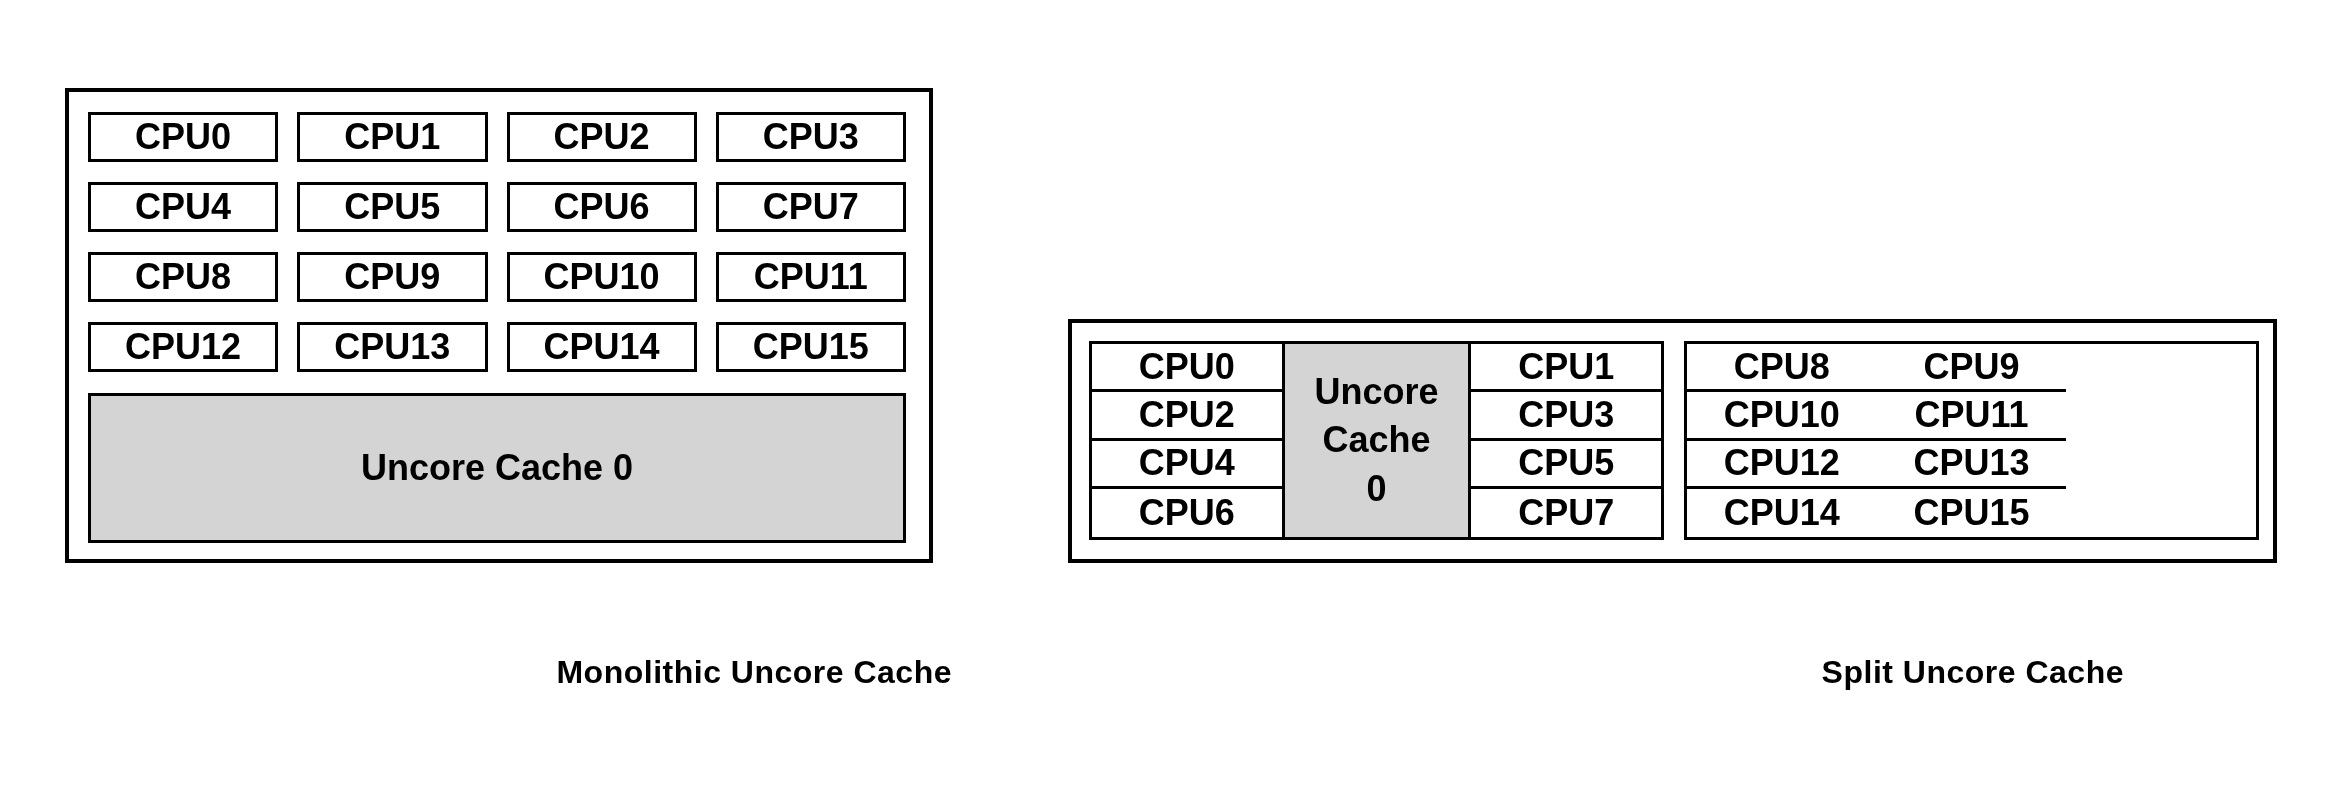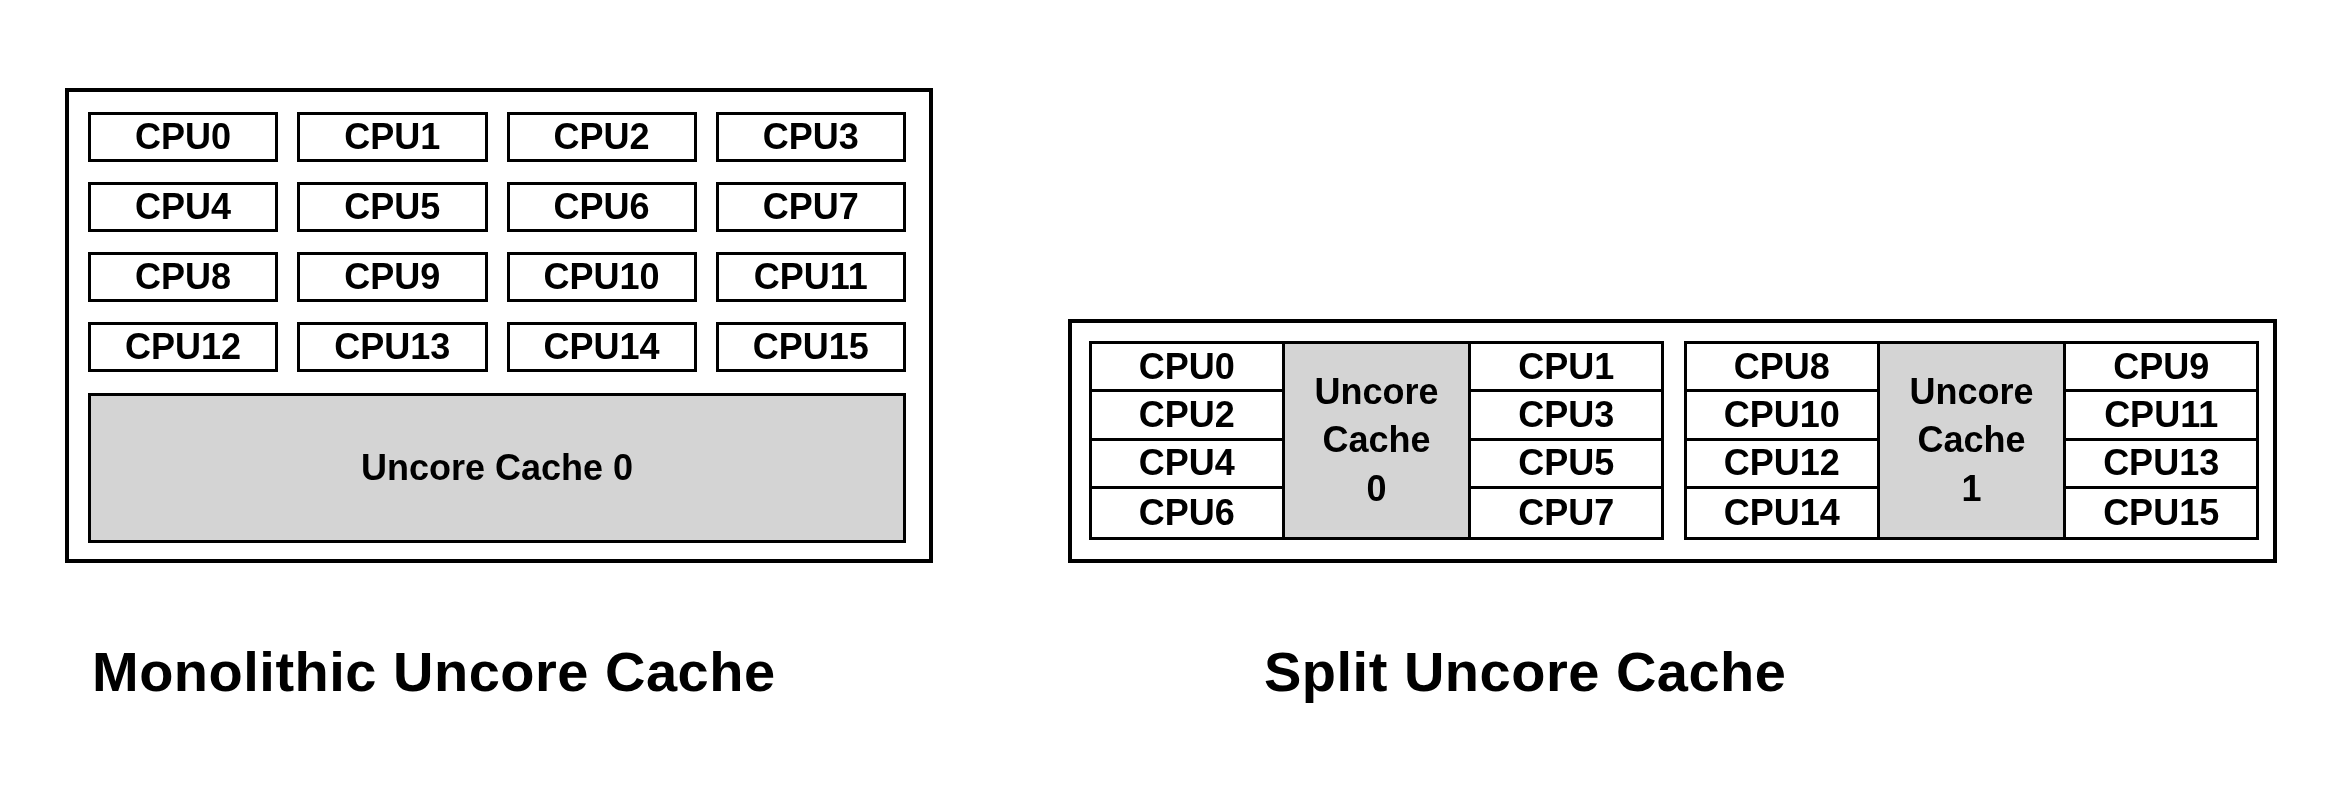--- a/index.html
+++ b/index.html
@@ -116,22 +116,22 @@
   }
   .split-cache-text {
     inline-size: min-content; 
   }
 
   
   .caption {
     position: absolute;
     top: 646px;
     width: 860px;
-    text-align: left;
-    font-size: 56px;
+    text-align: right;
+    font-size: 32px;
     line-height: 52px;
     letter-spacing: 0.5px;
     white-space: nowrap;
   }
   .caption.mono  { left: 92px;  }
   .caption.split { left: 1264px; }
 </style>
 </head>
 <body>
 
@@ -178,23 +178,20 @@
     </div>
   </div>
 
   <div class="split-group g1">
     <div class="split-col">
       <div class="split-cell">CPU8</div>
       <div class="split-cell">CPU10</div>
       <div class="split-cell">CPU12</div>
       <div class="split-cell">CPU14</div>
     </div>
-    <div class="split-cache">
-      <div class="split-cache-text">Uncore Cache 1</div>
-    </div>
     <div class="split-col">
       <div class="split-cell">CPU9</div>
       <div class="split-cell">CPU11</div>
       <div class="split-cell">CPU13</div>
       <div class="split-cell">CPU15</div>
     </div>
   </div>
 
 </div>
 <div class="caption split">Split Uncore Cache</div>

